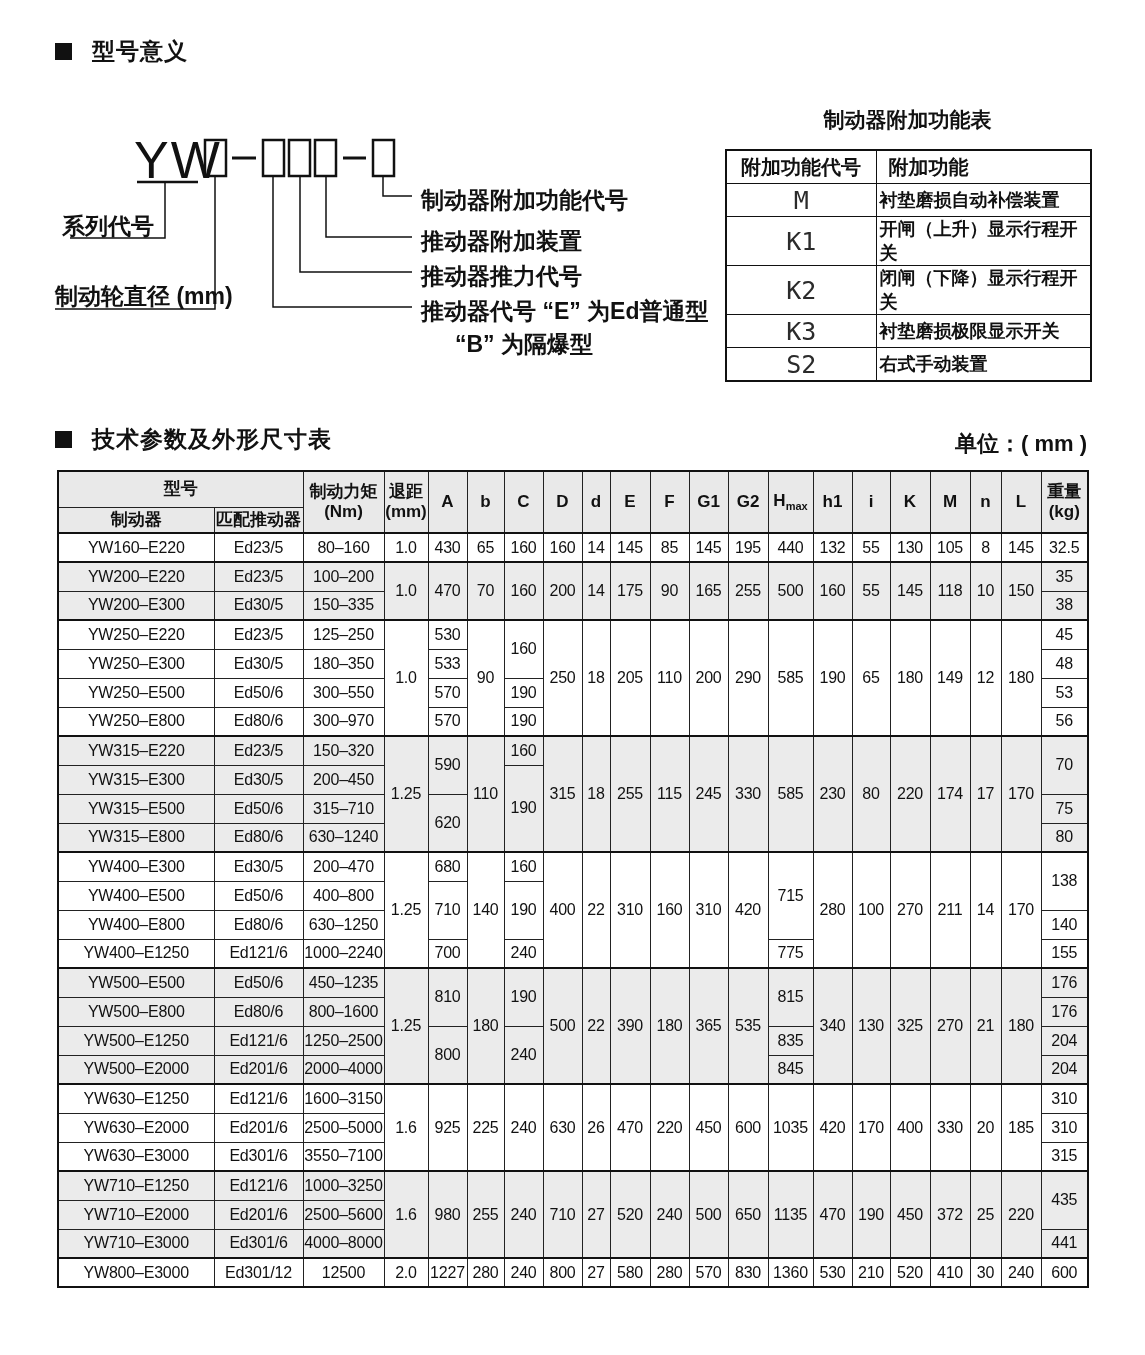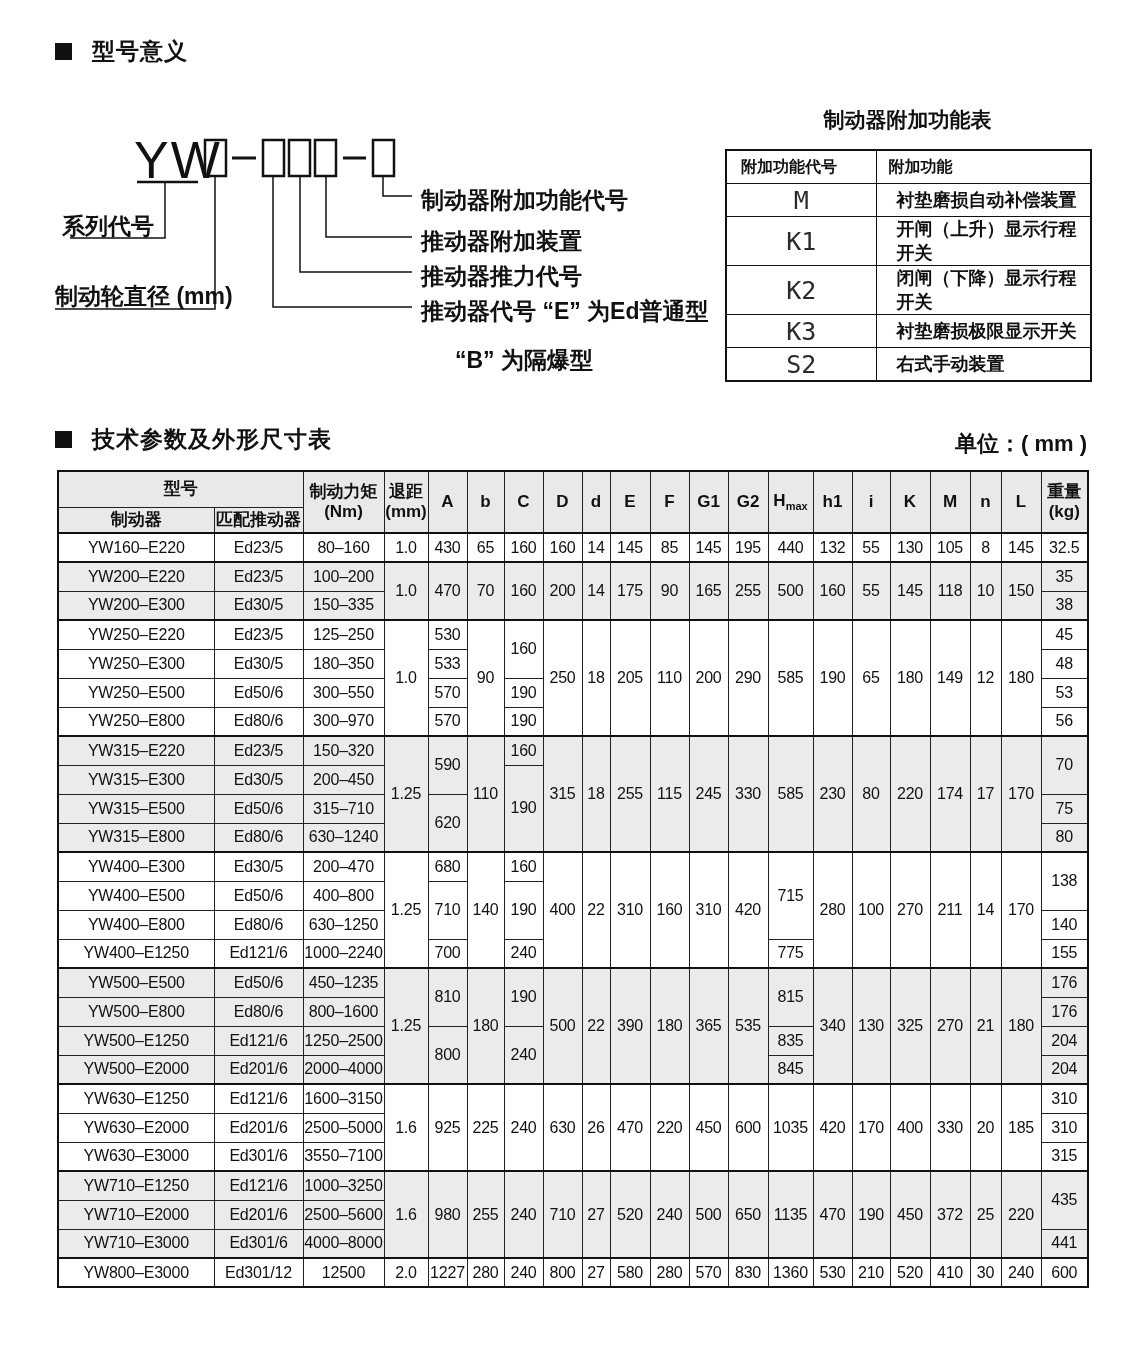--- a/index.html
+++ b/index.html
@@ -12,22 +12,22 @@
   .sq{width:17px;height:17px;background:#111;display:inline-block;}
   
   .yw-text{font-size:52px;font-weight:normal;letter-spacing:2px;}
   .dlabel{font-size:23px;font-weight:bold;white-space:nowrap;}
   
   .func-title{font-size:21px;font-weight:bold;text-align:center;width:365px;}
   table{border-collapse:collapse;table-layout:fixed;}
   .func-table{width:365px;border:2px solid #111;}
   .func-table td,.func-table th{border:1px solid #111;height:32px;padding:0;vertical-align:middle;}
   .func-table .code{font-family:"DejaVu Sans Mono","Liberation Mono",monospace;font-size:25px;font-weight:normal;color:#2b2b2b;text-align:center;}
-  .func-table .fn{font-size:18px;font-weight:bold;text-align:left;padding-left:20px;margin-top:28px;}
-  .func-table th{font-size:16px;font-weight:bold;text-align:left;padding-left:12px;}
+  .func-table .fn{font-size:18px;font-weight:bold;text-align:left;padding-left:3px;margin-top:28px;}
+  .func-table th{font-size:20px;font-weight:bold;text-align:left;padding-left:12px;}
   .func-table th.c1{padding-left:14px;}
   
   .unit{font-size:22px;font-weight:bold;}
   
   .spec-table{width:1030px;border:2px solid #111;}
   .spec-table th,.spec-table td{border:1px solid #222;text-align:center;vertical-align:middle;padding:0;overflow:hidden;}
   .spec-table thead th{background:#e9e9e9;font-size:17px;font-weight:bold;line-height:1.15;}
   .spec-table thead tr.h1{height:36px;}
   .spec-table thead tr.h2{height:26px;}
   .spec-table thead{border-bottom:2px solid #111;}
@@ -68,21 +68,21 @@
       <polyline points="215,176 215,309 55,309" fill="none" stroke="#111" stroke-width="1.5"></polyline>
       <polyline points="165,182 165,238 70,238" fill="none" stroke="#111" stroke-width="1.5"></polyline>
     </svg>
     <div class="abs yw-text" style="left:134px;top:130px;">YW</div>
     <div class="abs dlabel" style="left:62px;top:211px;">系列代号</div>
     <div class="abs dlabel" style="left:55px;top:281px;">制动轮直径 (mm)</div>
     <div class="abs dlabel" style="left:421px;top:185px;">制动器附加功能代号</div>
     <div class="abs dlabel" style="left:421px;top:226px;">推动器附加装置</div>
     <div class="abs dlabel" style="left:421px;top:261px;">推动器推力代号</div>
     <div class="abs dlabel" style="left:421px;top:296px;text-align:center;">推动器代号 “E” 为Ed普通型</div>
-    <div class="abs dlabel" style="left:455px;top:345px;">“B” 为隔爆型</div>
+    <div class="abs dlabel" style="left:455px;top:329px;">“B” 为隔爆型</div>
   </div>
 
   <div class="abs func-title" style="left:725px;top:106px;">制动器附加功能表</div>
   <table class="abs func-table" style="left:725px;top:149px;">
     <colgroup>
         <col style="width:150px">
         <col style="width:215px">
       </colgroup>
     <thead>
         <tr>

